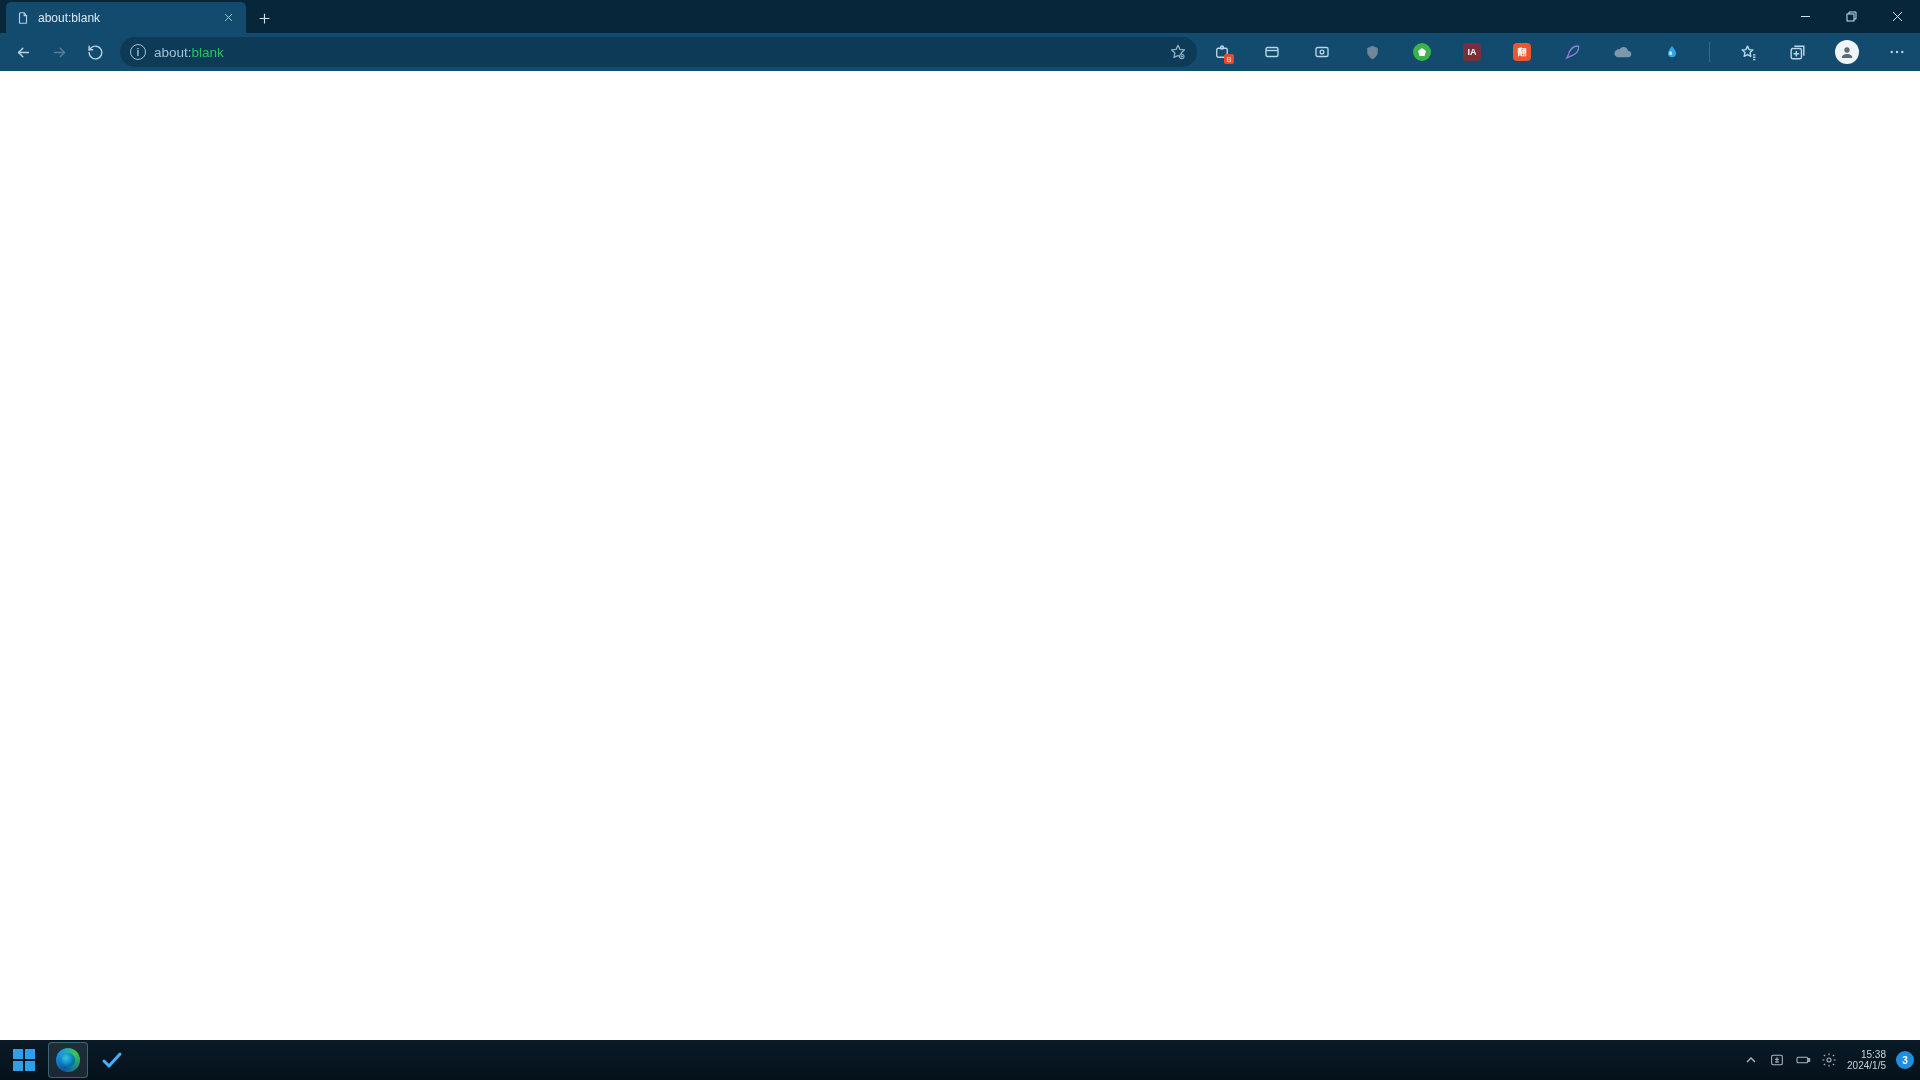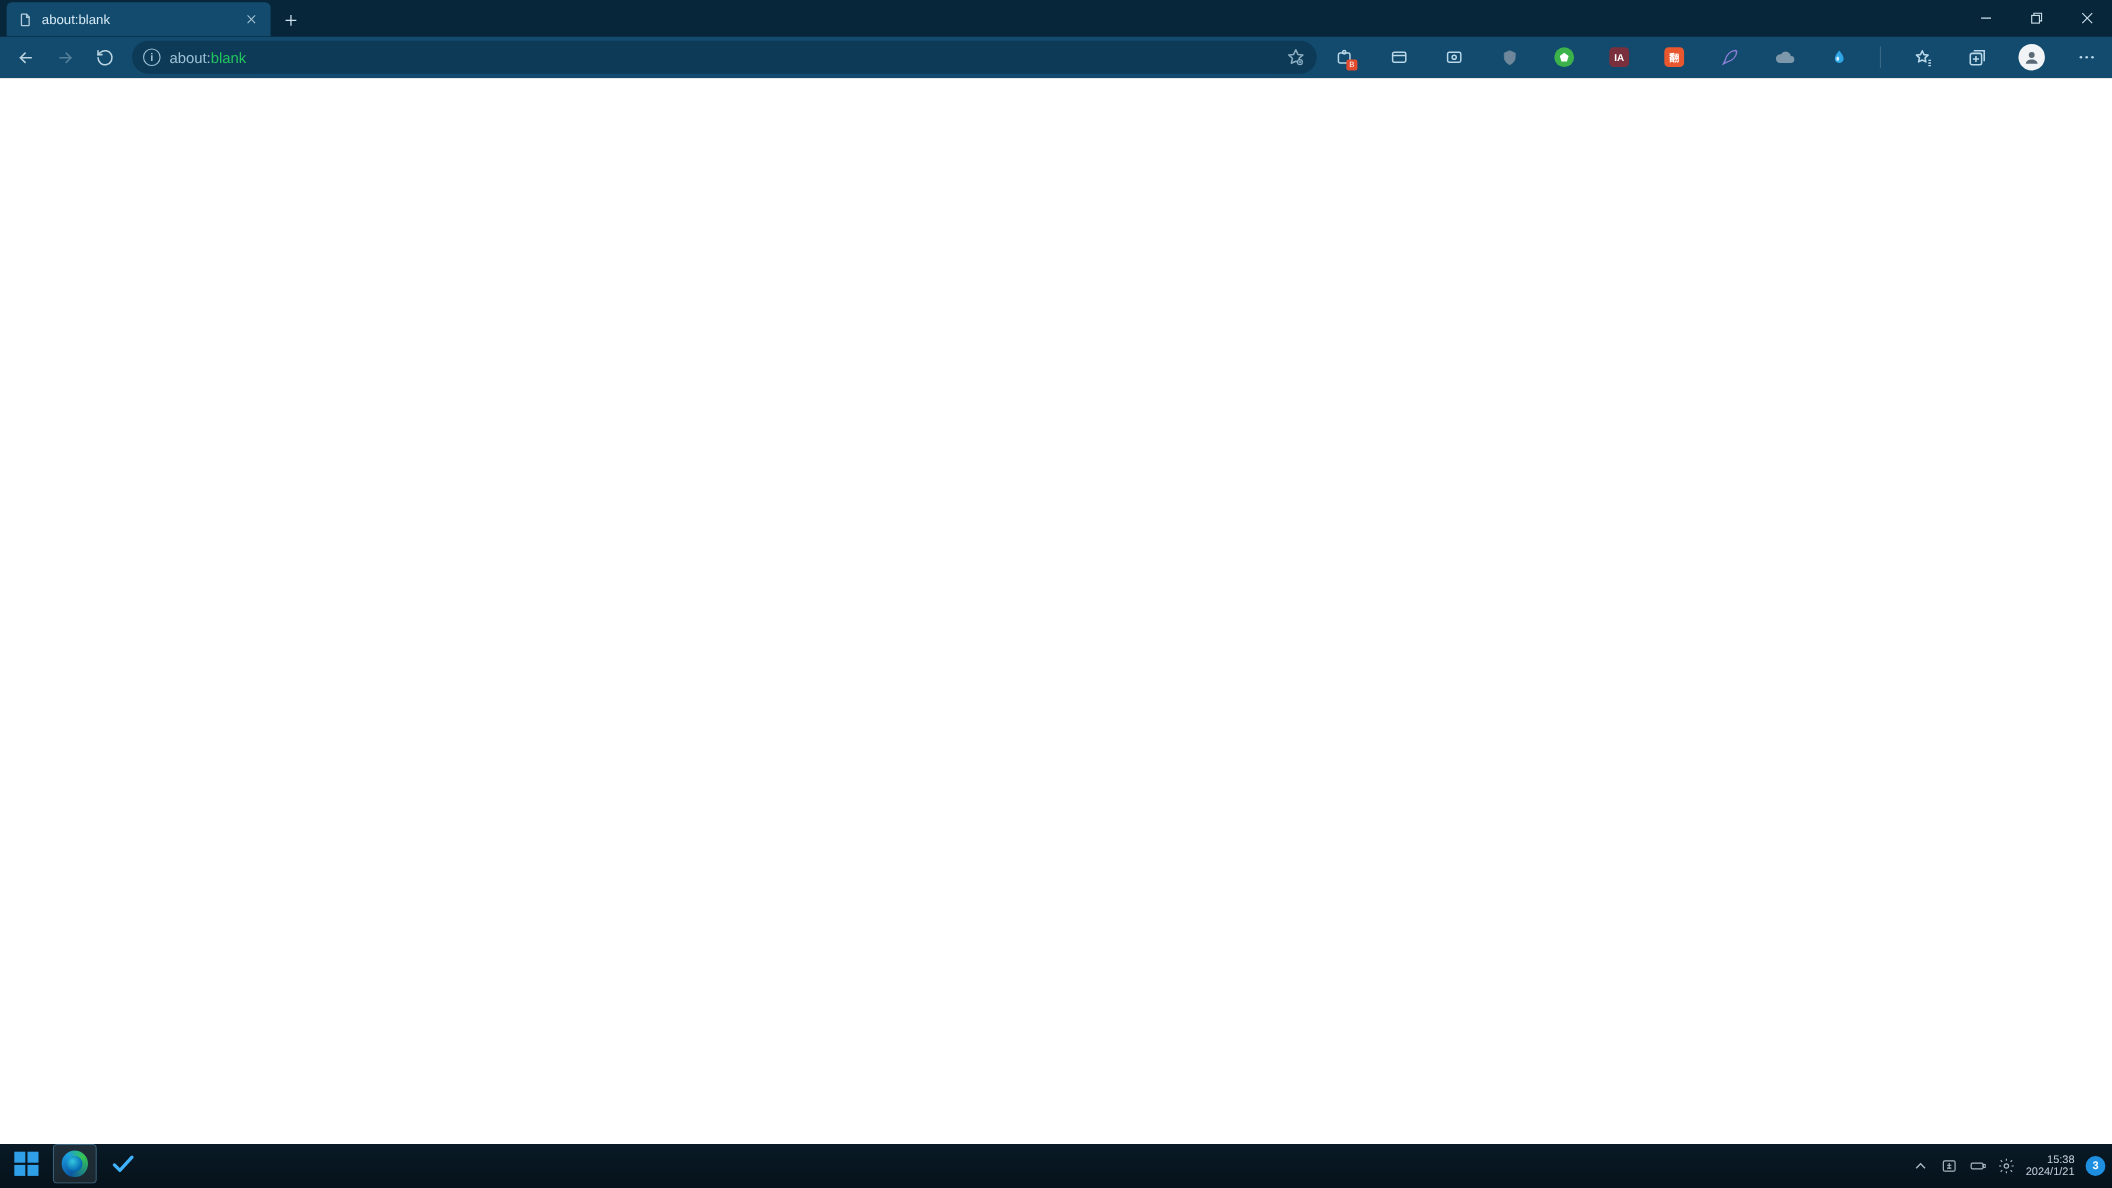--- a/index.html
+++ b/index.html
@@ -46,21 +46,21 @@
 
   .avatar{width:24px;height:24px;border-radius:50%;background:#f1f4f6;
           display:flex;align-items:center;justify-content:center}
   .avatar svg{width:16px;height:16px}
 
   
   .page{height:969px;background:#ffffff}
 
   
   .taskbar{height:40px;background:linear-gradient(180deg,#091a26 0%,#05121b 100%);
-           display:flex;align-items:flex-start;padding:0 4px;position:relative}
+           display:flex;align-items:center;padding:0 4px;position:relative}
   .task-left{display:flex;align-items:center;gap:4px}
   .task-btn{width:40px;height:36px;display:flex;align-items:center;justify-content:center;border-radius:4px}
   .task-btn.active{background:rgba(255,255,255,.09);box-shadow:inset 0 0 0 1px rgba(106,188,236,.4)}
   .start-logo{width:22px;height:22px;display:grid;grid-template-columns:1fr 1fr;
               grid-template-rows:1fr 1fr;gap:2px}
   .start-logo span{background:#2f9fe8}
   .edge-logo{width:24px;height:24px;border-radius:50%;
              background:conic-gradient(from 200deg,#0c59a4 0deg,#1b9de2 120deg,#36c752 210deg,#0c59a4 360deg);
              position:relative}
   .edge-logo::after{content:"";position:absolute;inset:5px;border-radius:50%;
@@ -272,19 +272,19 @@
     <svg class="tray-ico" viewBox="0 0 24 24" fill="none" stroke="#c6d3da" stroke-width="1.6">
         <rect x="3" y="8" width="16" height="8" rx="1.5"></rect>
         <rect x="20" y="10" width="2" height="4"></rect>
       </svg>
     <svg class="tray-ico" viewBox="0 0 24 24" fill="none" stroke="#c6d3da" stroke-width="1.6">
         <circle cx="12" cy="12" r="3"></circle>
         <path d="M12 2v3M12 19v3M4.2 4.2l2.1 2.1M17.7 17.7l2.1 2.1M2 12h3M19 12h3M4.2 19.8l2.1-2.1M17.7 6.3l2.1-2.1"></path>
       </svg>
     <div class="clock">
       <div>15:38</div>
-      <div>2024/1/21</div>
+      <div>2024/1/5</div>
     </div>
     <div class="notif">
       <span>3</span>
     </div>
   </div>
 </div>
 
 </body></html>

